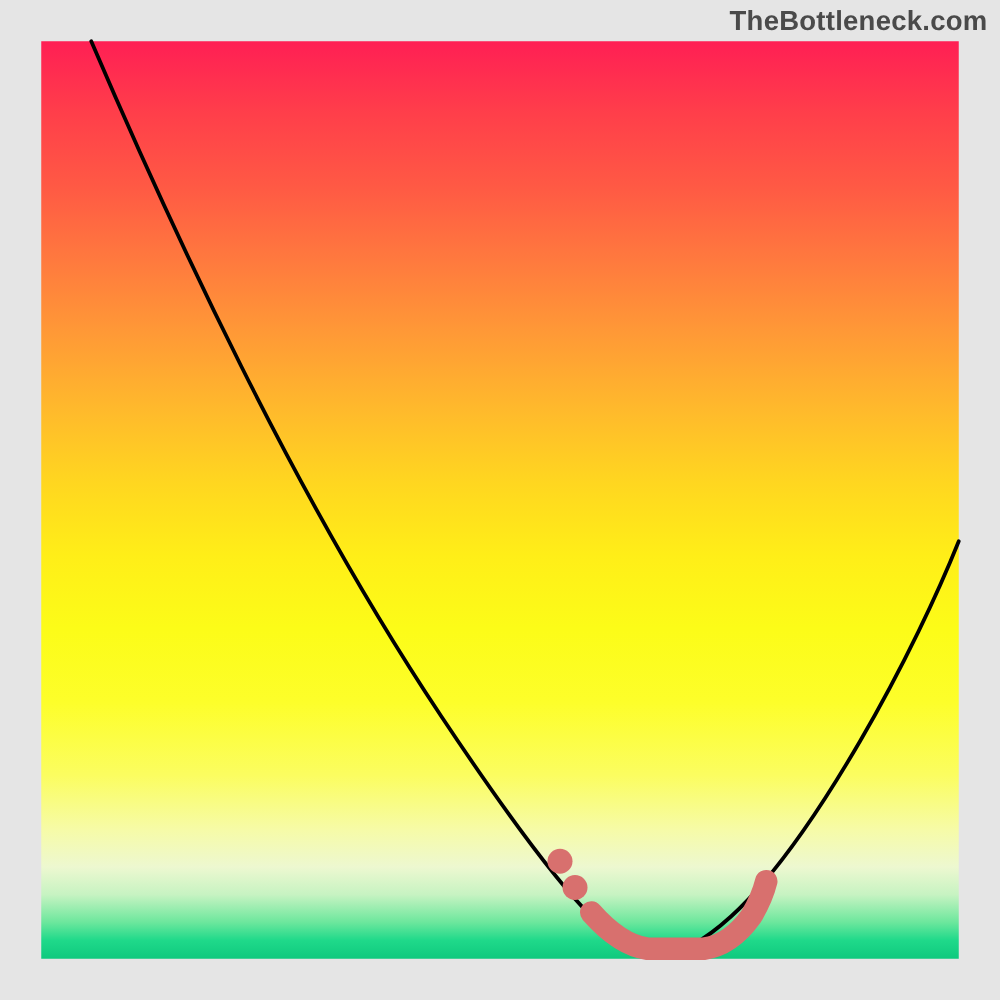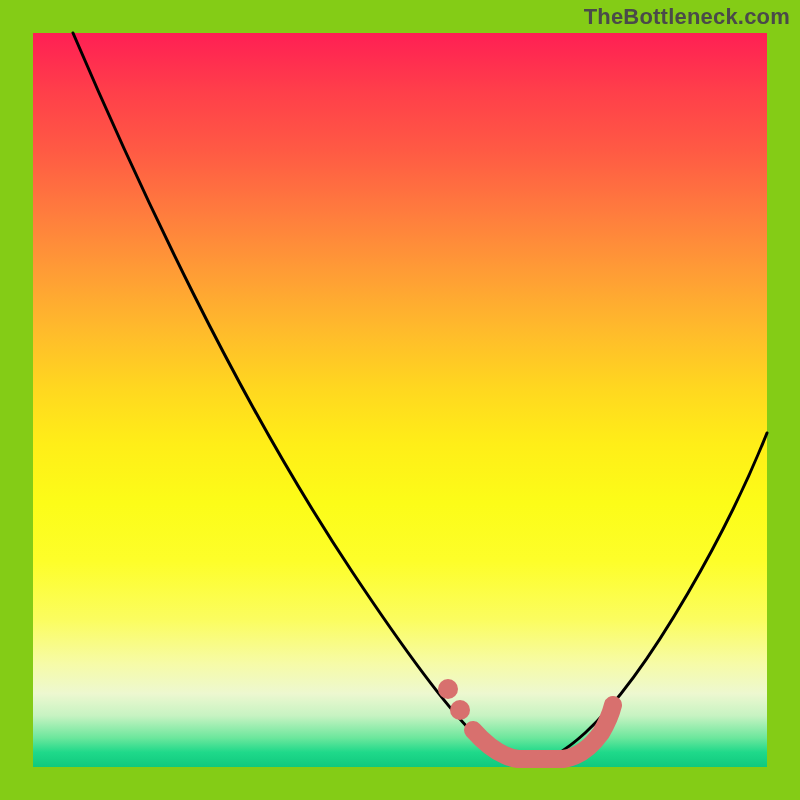--- a/index.html
+++ b/index.html
@@ -10,21 +10,21 @@
     background: #000;
     overflow: hidden;
     font-family: Arial, Helvetica, sans-serif;
   }
   .frame {
     position: absolute;
     left: 0;
     top: 0;
     width: 800px;
     height: 800px;
-    background: #84cc16;
+    background: #e5e5e5;
   }
   .watermark {
     position: absolute;
     top: 4px;
     right: 10px;
     color: #4a4a4a;
     font-size: 22px;
     font-weight: 600;
     letter-spacing: 0.2px;
     user-select: none;

